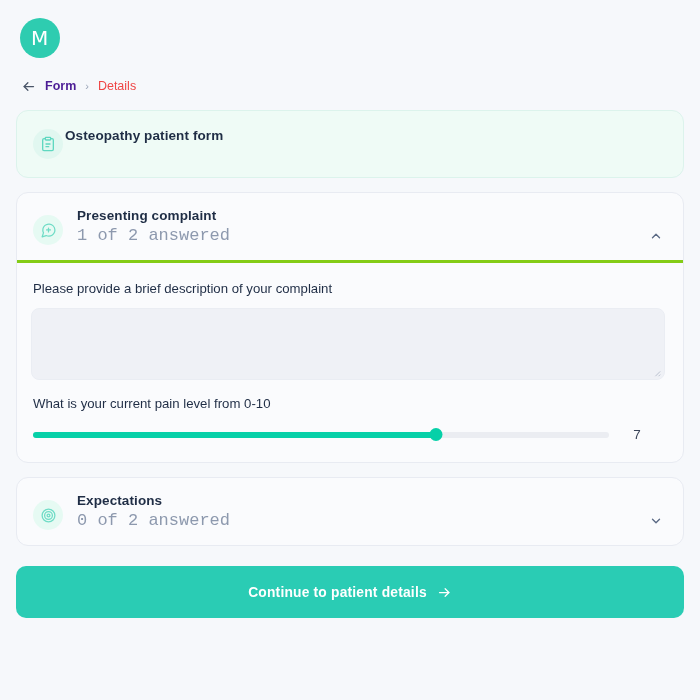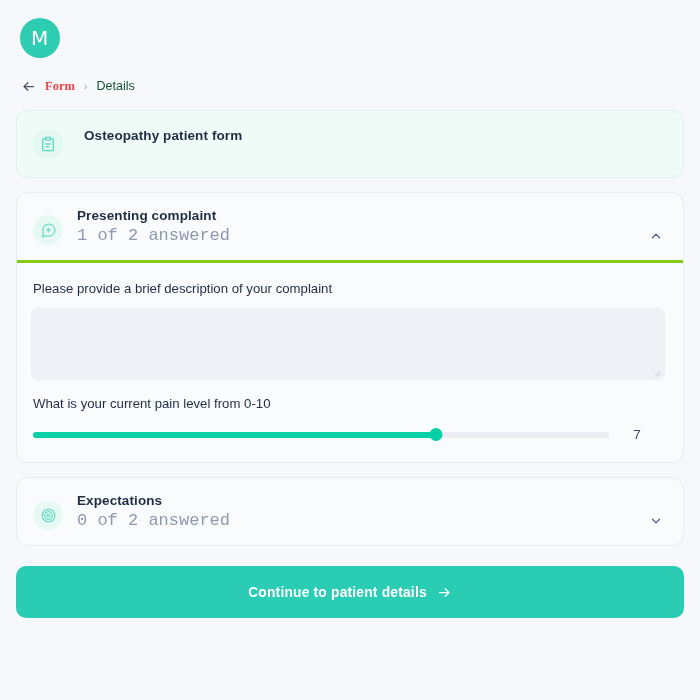--- a/index.html
+++ b/index.html
@@ -56,43 +56,42 @@
   .back-arrow {
     width: 16px;
     height: 16px;
     display: inline-flex;
     align-items: center;
     justify-content: center;
     color: #4A5568;
     cursor: pointer;
   }
   .crumb-link {
-    color: #ef4444;
+    color: #4c1d95;
     font-weight: 700;
     cursor: pointer;
-    font-family: Liberation Serif, serif;
   }
   .crumb-sep {
     color: #9AA5B8;
     font-size: 11px;
   }
   .crumb-current {
-    color: #14532d;
+    color: #ef4444;
     font-weight: 400;
   }
 
   
   .banner {
     margin-top: 18px;
     background: #EFFBF6;
     border: 1px solid #DCF3EC;
     border-radius: 12px;
     padding: 16px 18px 18px 16px;
     display: flex;
-    gap: 21px;
+    gap: 2px;
   }
   .banner-icon {
     flex: 0 0 auto;
     width: 30px;
     height: 30px;
     border-radius: 50%;
     background: #E1F7F0;
     display: flex;
     align-items: center;
     justify-content: center;

